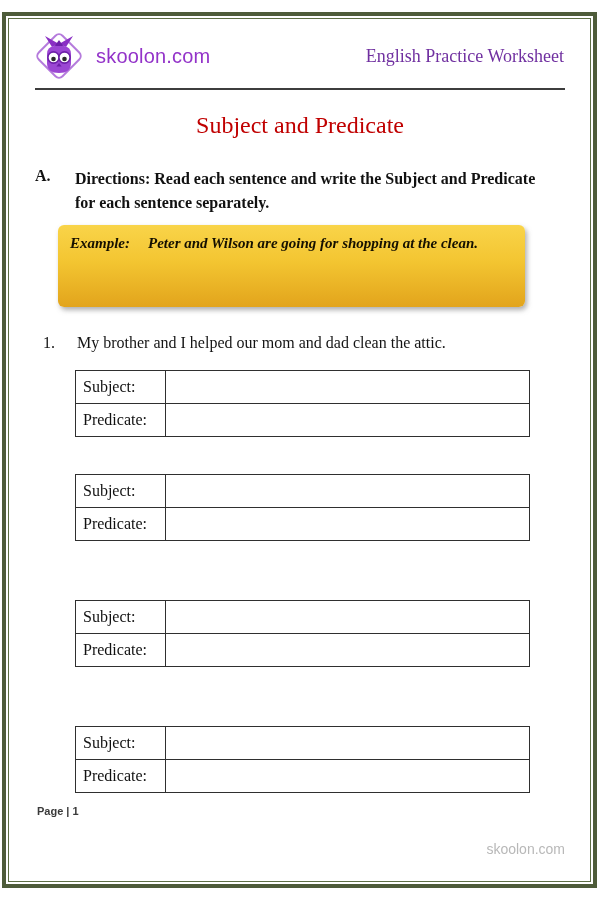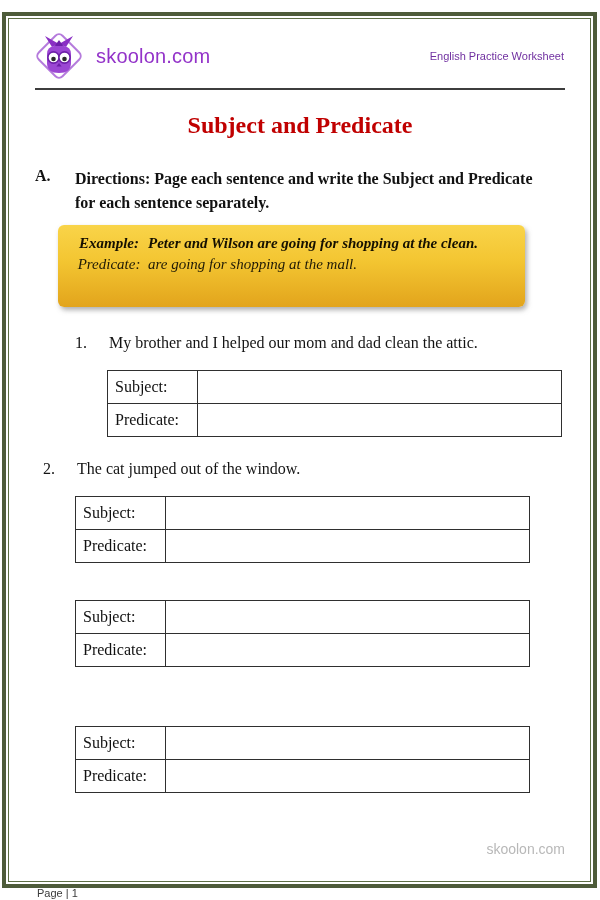--- a/index.html
+++ b/index.html
@@ -11,54 +11,54 @@
            border:4px solid #4E5C3A; padding:2px; }
   .frame-inner { width:100%; height:100%; border:1px solid #5E6F45; }
 
   
   .header { position:absolute; left:30px; right:36px; top:26px; height:60px;
             display:flex; align-items:center; }
   .logo { width:58px; height:58px; flex:0 0 auto; }
   .brand { font-family:"Liberation Sans", sans-serif; font-size:20px; color:#9333C9;
            margin-left:8px; letter-spacing:0.2px; }
   .header-spacer { flex:1; }
-  .ws-type { font-family:Liberation Sans, sans-serif; font-size:11px; color:#7030A0; }
+  .ws-type { font-family:Liberation Serif, serif; font-size:18px; color:#7030A0; }
 
   .divider { position:absolute; left:35px; width:530px; top:88px; border-top:2px solid #3D3D3D; }
 
   .title { position:absolute; left:0; width:600px; top:112px; text-align:center;
-           font-size:24px; font-weight:bold; color:#C00000; }
+           font-size:24px; font-weight:normal; color:#C00000; }
 
   .section { position:absolute; left:35px; top:167px; width:508px; display:flex; }
   .section-label { font-weight:bold; font-size:16px; width:40px; flex:0 0 auto; }
   .section-directions { font-weight:bold; font-size:16px; line-height:24px; width:468px; }
 
   .example { position:absolute; left:58px; top:225px; width:467px; height:82px;
              border-radius:6px; padding:8px 14px 8px 12px;
              background:linear-gradient(to bottom, #F9D449 0%, #F3C531 45%, #E2A41C 100%);
              box-shadow:2px 3px 5px rgba(110,110,110,0.55);
              font-style:italic; font-size:15px; color:#1F1A06; }
   .example .ex-row { line-height:21px; white-space:nowrap; }
-  .ex-label { display:inline-block; width:78px;text-align:center; }
+  .ex-label { display:inline-block; width:78px; }
   .ex-bold { font-weight:bold; color:#151000; }
 
   .question { position:absolute; left:43px; width:520px; }
-  .q-top-1 { top:332px;margin-left:32px; } .q-top-2 { top:458px; } .q-top-3 { top:584px; } .q-top-4 { top:710px; }
+  .q-top-1 { top:332px; } .q-top-2 { top:458px; } .q-top-3 { top:584px; } .q-top-4 { top:710px; }
   .q-sentence { font-size:16px; line-height:22px; color:#141414; }
   .q-number { display:inline-block; width:34px; }
 
   table.answers { border-collapse:collapse; margin:16px 0 0 32px; width:455px;
                   table-layout:fixed; }
   table.answers td { border:1px solid #2F2F2F; height:33px; font-size:16px;
                      padding:0 0 0 7px; vertical-align:middle; background:#fff; }
   td.lbl { width:90px; }
 
-  .footer-page { position:absolute; left:37px; top:887px;
+  .footer-page { position:absolute; left:37px; top:805px;
                  font-family:"Liberation Sans", sans-serif; font-size:11px;
-                 font-weight:normal; color:#3A3A3A; }
+                 font-weight:bold; color:#3A3A3A; }
   .footer-site { position:absolute; right:35px; top:841px; text-align:right;
                  font-family:"Liberation Sans", sans-serif; font-size:14px; color:#B8B8B8; }
 </style>
 </head>
 <body>
 
 <div id="page">
   <div class="frame">
     <div class="frame-inner"></div>
   </div>
@@ -80,29 +80,26 @@
     <span class="header-spacer"></span>
     <span class="ws-type">English Practice Worksheet</span>
   </div>
 
   <div class="divider"></div>
 
   <div class="title">Subject and Predicate</div>
 
   <div class="section">
     <span class="section-label">A.</span>
-    <span class="section-directions">Directions: Page each sentence and write the Subject and Predicate for each sentence separately.</span>
+    <span class="section-directions">Directions: Read each sentence and write the Subject and Predicate for each sentence separately.</span>
   </div>
 
   <div class="example">
     <div class="ex-row">
       <span class="ex-label ex-bold">Example:</span><span class="ex-bold">Peter and Wilson are going for shopping at the clean.</span>
-    </div>
-    <div class="ex-row">
-      <span class="ex-label">Predicate:</span><span>are going for shopping at the mall.</span>
     </div>
   </div>
 
   <div class="question q-top-1">
     <div class="q-sentence">
       <span class="q-number">1.</span><span>My brother and I helped our mom and dad clean the attic.</span>
     </div>
     <table class="answers">
       <tbody>
           <tr>
@@ -111,23 +108,20 @@
       </tr>
       <tr>
         <td class="lbl">Predicate:</td>
         <td></td>
       </tr>
     </tbody>
       </table>
   </div>
 
   <div class="question q-top-2">
-    <div class="q-sentence">
-      <span class="q-number">2.</span><span>The cat jumped out of the window.</span>
-    </div>
     <table class="answers">
       <tbody>
           <tr>
         <td class="lbl">Subject:</td>
         <td></td>
       </tr>
       <tr>
         <td class="lbl">Predicate:</td>
         <td></td>
       </tr>

